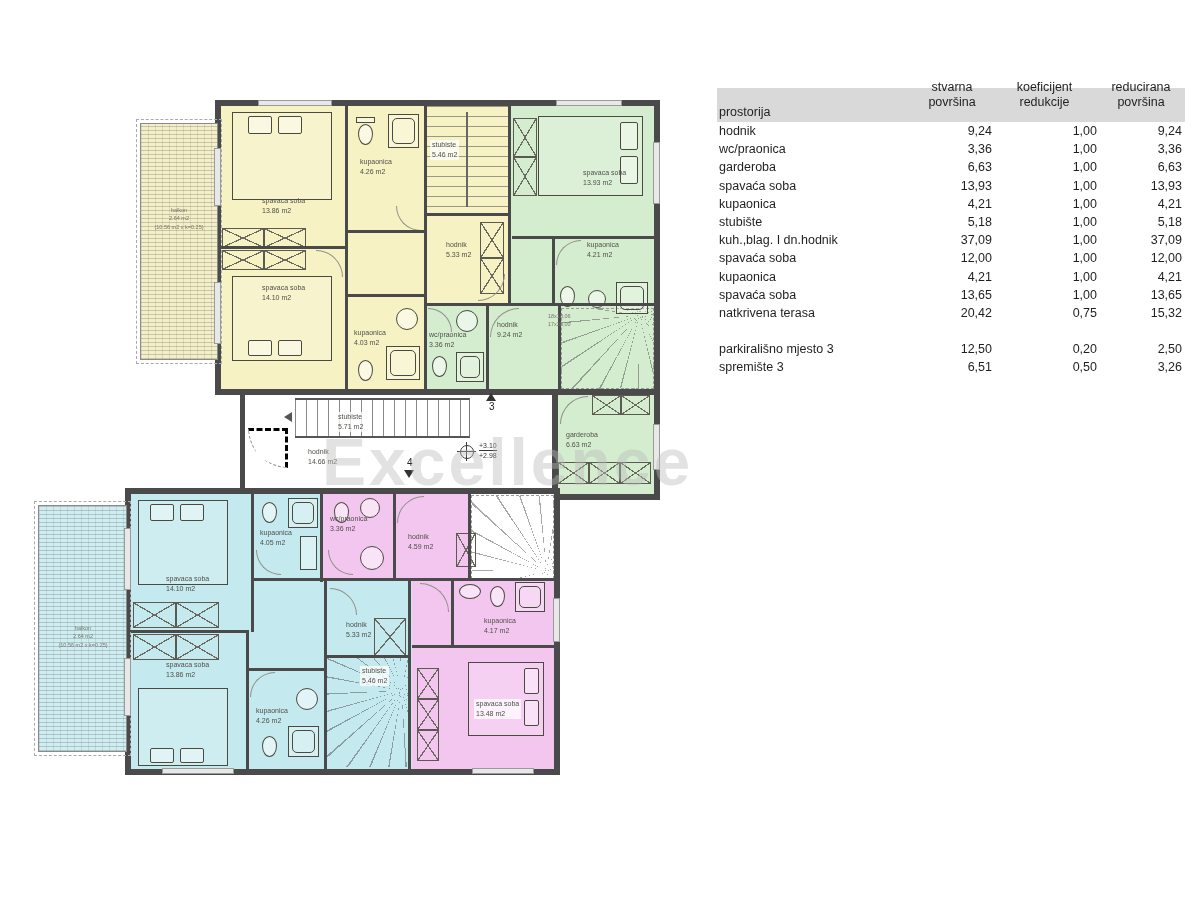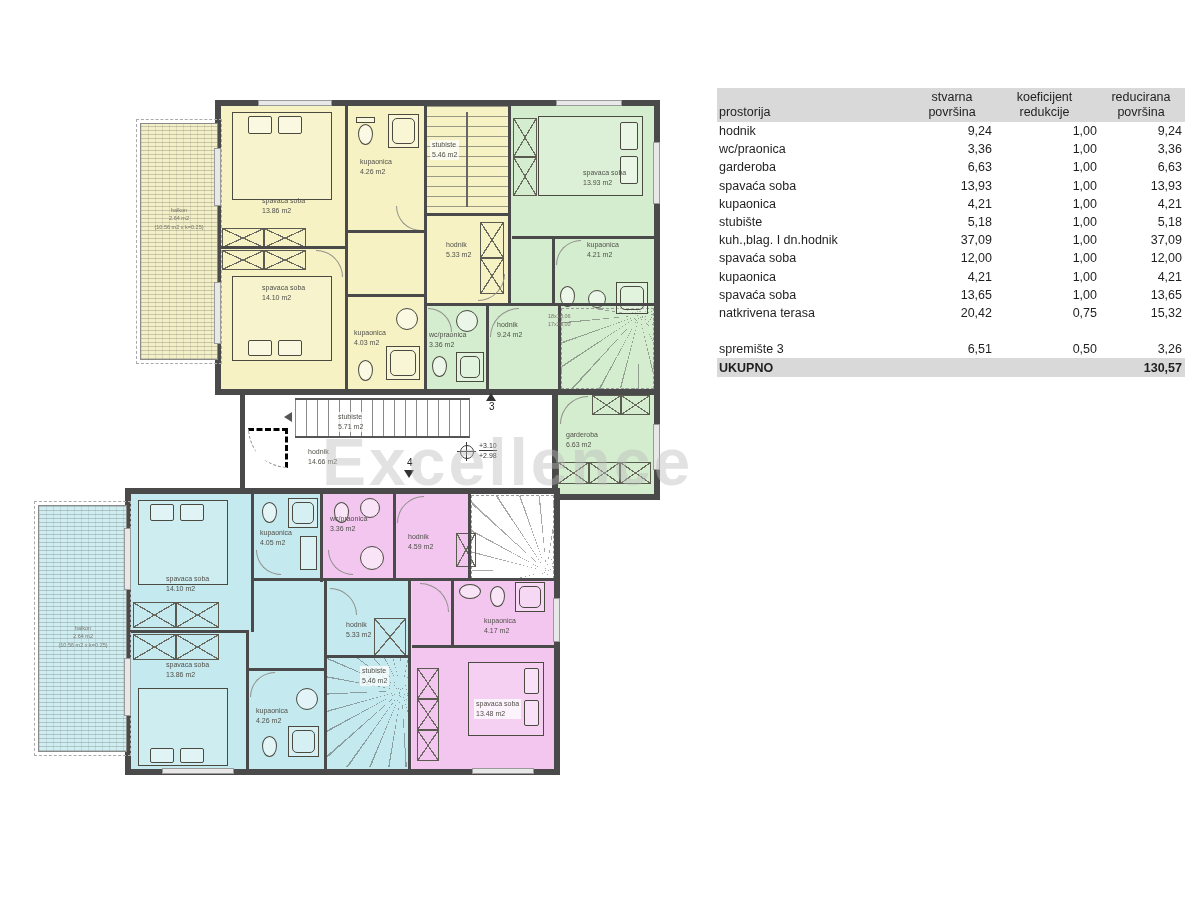--- a/index.html
+++ b/index.html
@@ -39,21 +39,21 @@
   .balc{position:absolute;box-sizing:border-box;border:1px solid #8a8a8a;outline:1px dashed #aaa;outline-offset:3px;z-index:4;
     background-image:
       repeating-linear-gradient(0deg, rgba(100,100,100,.30) 0 1px, transparent 1px 4px),
       repeating-linear-gradient(90deg, rgba(100,100,100,.16) 0 1px, transparent 1px 7px)}
   .wm{position:absolute;z-index:40;font-size:66px;font-weight:700;letter-spacing:3px;
       color:rgba(187,187,187,.42);pointer-events:none}
   
   .tbl{position:absolute;left:717px;top:88px;width:468px;color:#1f1f1f;z-index:50}
   .tit{font-size:15.5px;font-weight:bold;height:18px;margin-bottom:6px}
   .hrow{display:flex;background:#d9d9d9;height:34px;align-items:flex-end;font-size:12.5px;line-height:1.2}
-  .hc{text-align:center;padding-bottom:2px}
+  .hc{text-align:center;padding-bottom:12px}
   .hc .l{display:block}
   .trow{display:flex;height:18.2px;align-items:center;font-size:12.5px}
   .band{background:#d9d9d9;font-weight:bold;height:19px}
   .gap{height:18px}
   .c1{width:195px;padding-left:2px;box-sizing:border-box}
   .c2{width:80px;text-align:right}
   .c3{width:105px;text-align:right}
   .c4{width:88px;text-align:right;padding-right:3px;box-sizing:border-box}
   .hc1{width:195px;text-align:left;padding-left:2px;padding-bottom:2px;box-sizing:border-box}
 </style>
@@ -432,26 +432,26 @@
         <div class="c1">natkrivena terasa</div>
         <div class="c2">20,42</div>
         <div class="c3">0,75</div>
         <div class="c4">15,32</div>
       </div>
 
 
     <div class="gap"></div>
 
     <div class="trow">
+        <div class="c1">parkirališno mjesto 3</div>
+        <div class="c2">12,50</div>
+        <div class="c3">0,20</div>
+        <div class="c4">2,50</div>
+      </div>
+    <div class="trow">
         <div class="c1">spremište 3</div>
         <div class="c2">6,51</div>
         <div class="c3">0,50</div>
         <div class="c4">3,26</div>
       </div>
 
-    <div class="trow band">
-      <div class="c1">UKUPNO</div>
-        <div class="c2"></div>
-        <div class="c3"></div>
-      <div class="c4">130,57</div>
-    </div>
   </div>
 </div>
 
 </body></html>

